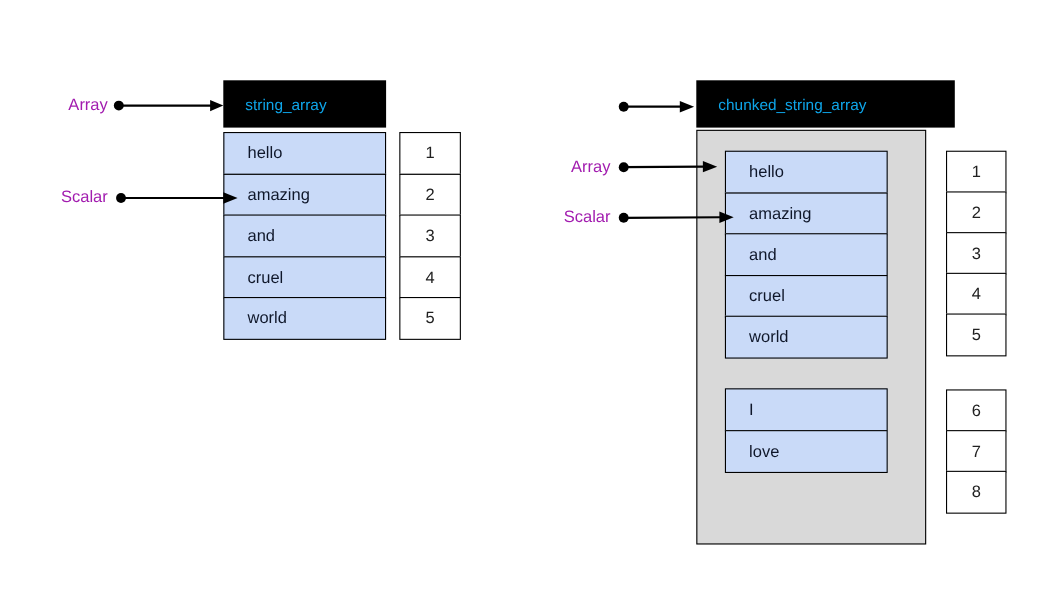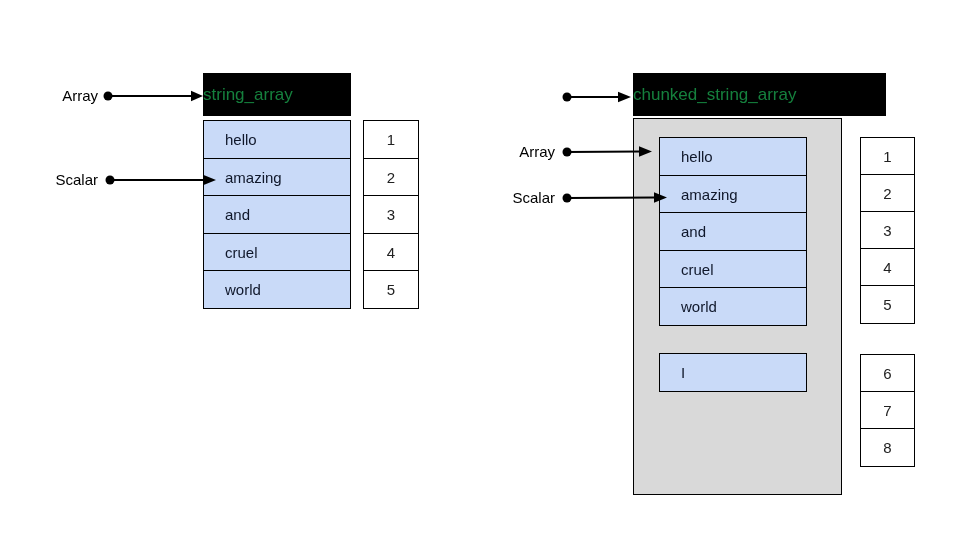--- a/index.html
+++ b/index.html
@@ -12,28 +12,28 @@
     height: 540px;
     background: #ffffff;
     overflow: hidden;
   }
 
   
   .struct-header {
     position: absolute;
     height: 43px;
     background: #000000;
-    color: #15803d;
+    color: #0ea5e9;
     display: flex;
     align-items: center;
-    padding-left: 0;
-    font-size: 17px;
+    padding-left: 20px;
+    font-size: 14px;
   }
   #header-left  { left: 203px; top: 73px; width: 148px; }
-  #header-right { left: 633px; top: 73px; width: 253px; text-align: right; }
+  #header-right { left: 633px; top: 73px; width: 235px; text-align: right; }
 
   
   .chunk-container {
     position: absolute;
     left: 633px; top: 118px;
     width: 209px; height: 377px;
     background: #d9d9d9;
     border: 1.5px solid #000000;
   }
 
@@ -76,21 +76,21 @@
   #index-left .index-cell { height: 39px; }
   #index-right-1 .index-cell, #index-right-2 .index-cell { height: 38.5px; }
 
   
   .pointer-label {
     position: absolute;
     height: 18px;
     line-height: 18px;
     text-align: right;
     font-size: 15px;
-    color: #000000;
+    color: #a21caf;
   }
   #label-array-left    { left: 18px;  top: 87px;  width: 80px; }
   #label-scalar-left   { left: 18px;  top: 171px; width: 80px; }
   #label-chunkedarray  { left: 420px; top: 88px;  width: 135px; }
   #label-array-right   { left: 420px; top: 143px; width: 135px; }
   #label-scalar-right  { left: 420px; top: 189px; width: 135px; }
 
   
   #arrow-overlay {
     position: absolute;
@@ -132,20 +132,21 @@
   <div class="value-table" id="chunk-1">
     <div class="value-cell">hello</div>
     <div class="value-cell">amazing</div>
     <div class="value-cell">and</div>
     <div class="value-cell">cruel</div>
     <div class="value-cell">world</div>
   </div>
 
   <div class="value-table" id="chunk-2">
     <div class="value-cell">I</div>
+    <div class="value-cell">love</div>
   </div>
 
   <div class="index-col" id="index-right-1">
     <div class="index-cell">1</div>
     <div class="index-cell">2</div>
     <div class="index-cell">3</div>
     <div class="index-cell">4</div>
     <div class="index-cell">5</div>
   </div>
 

